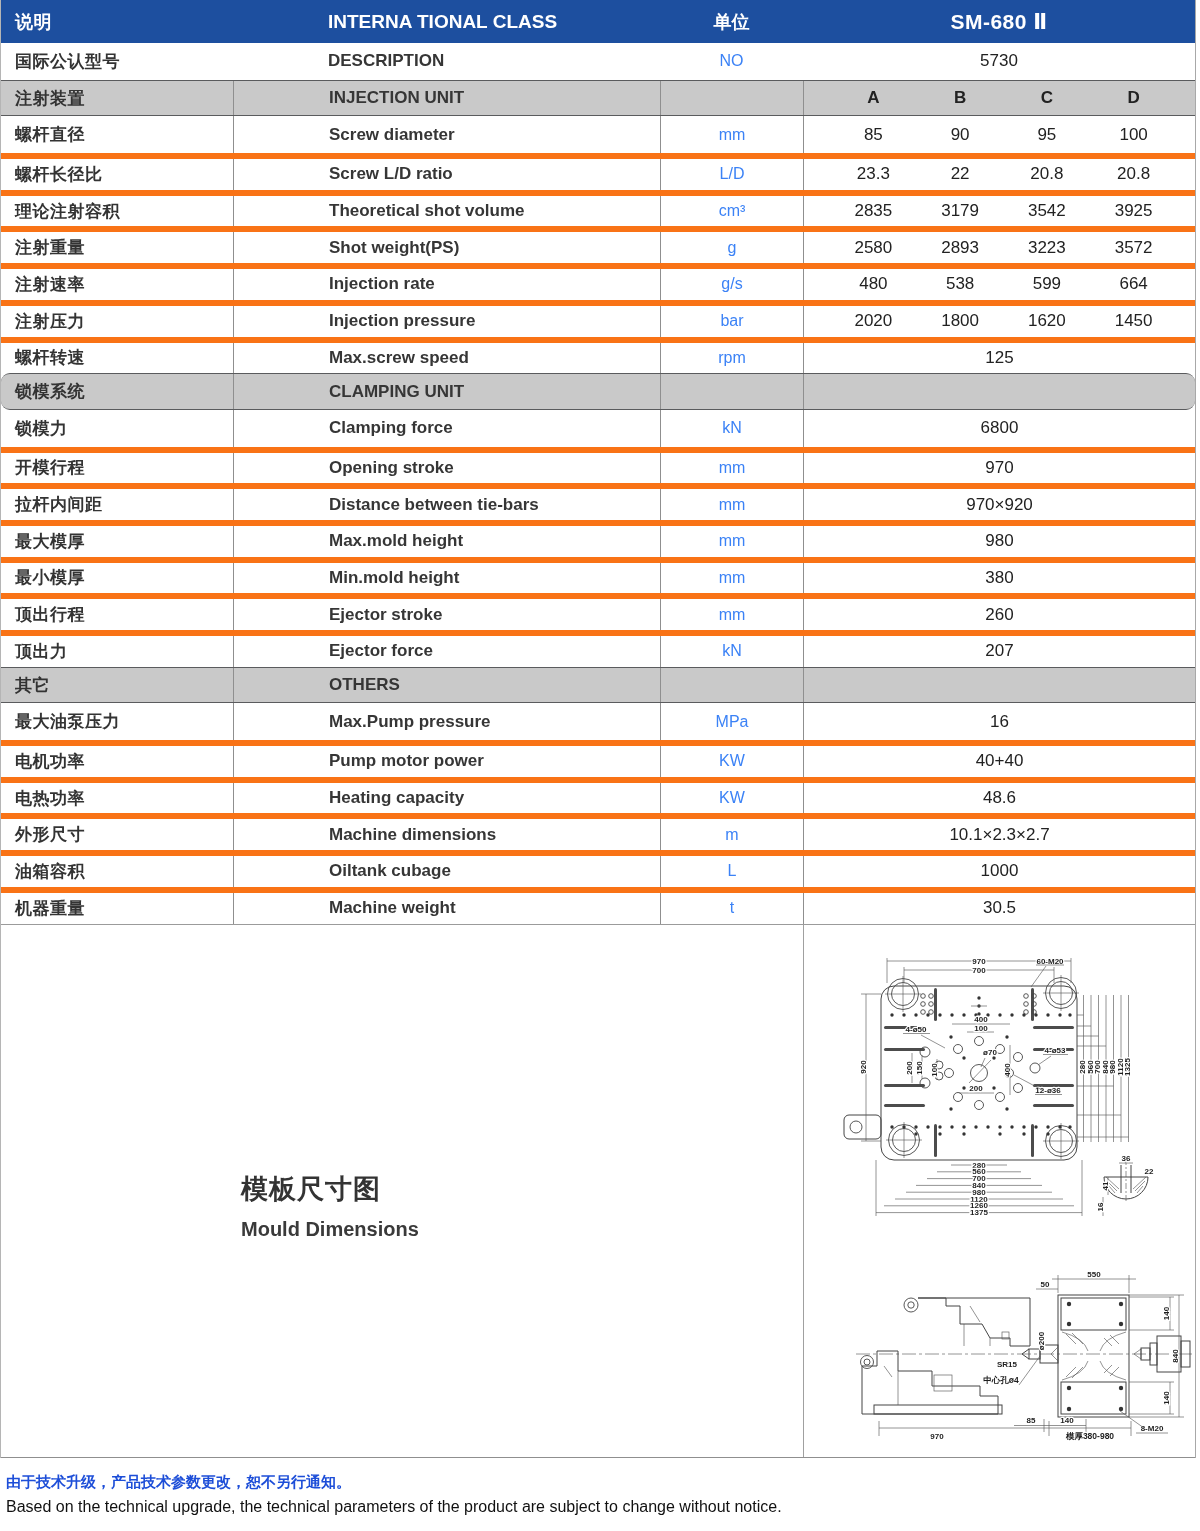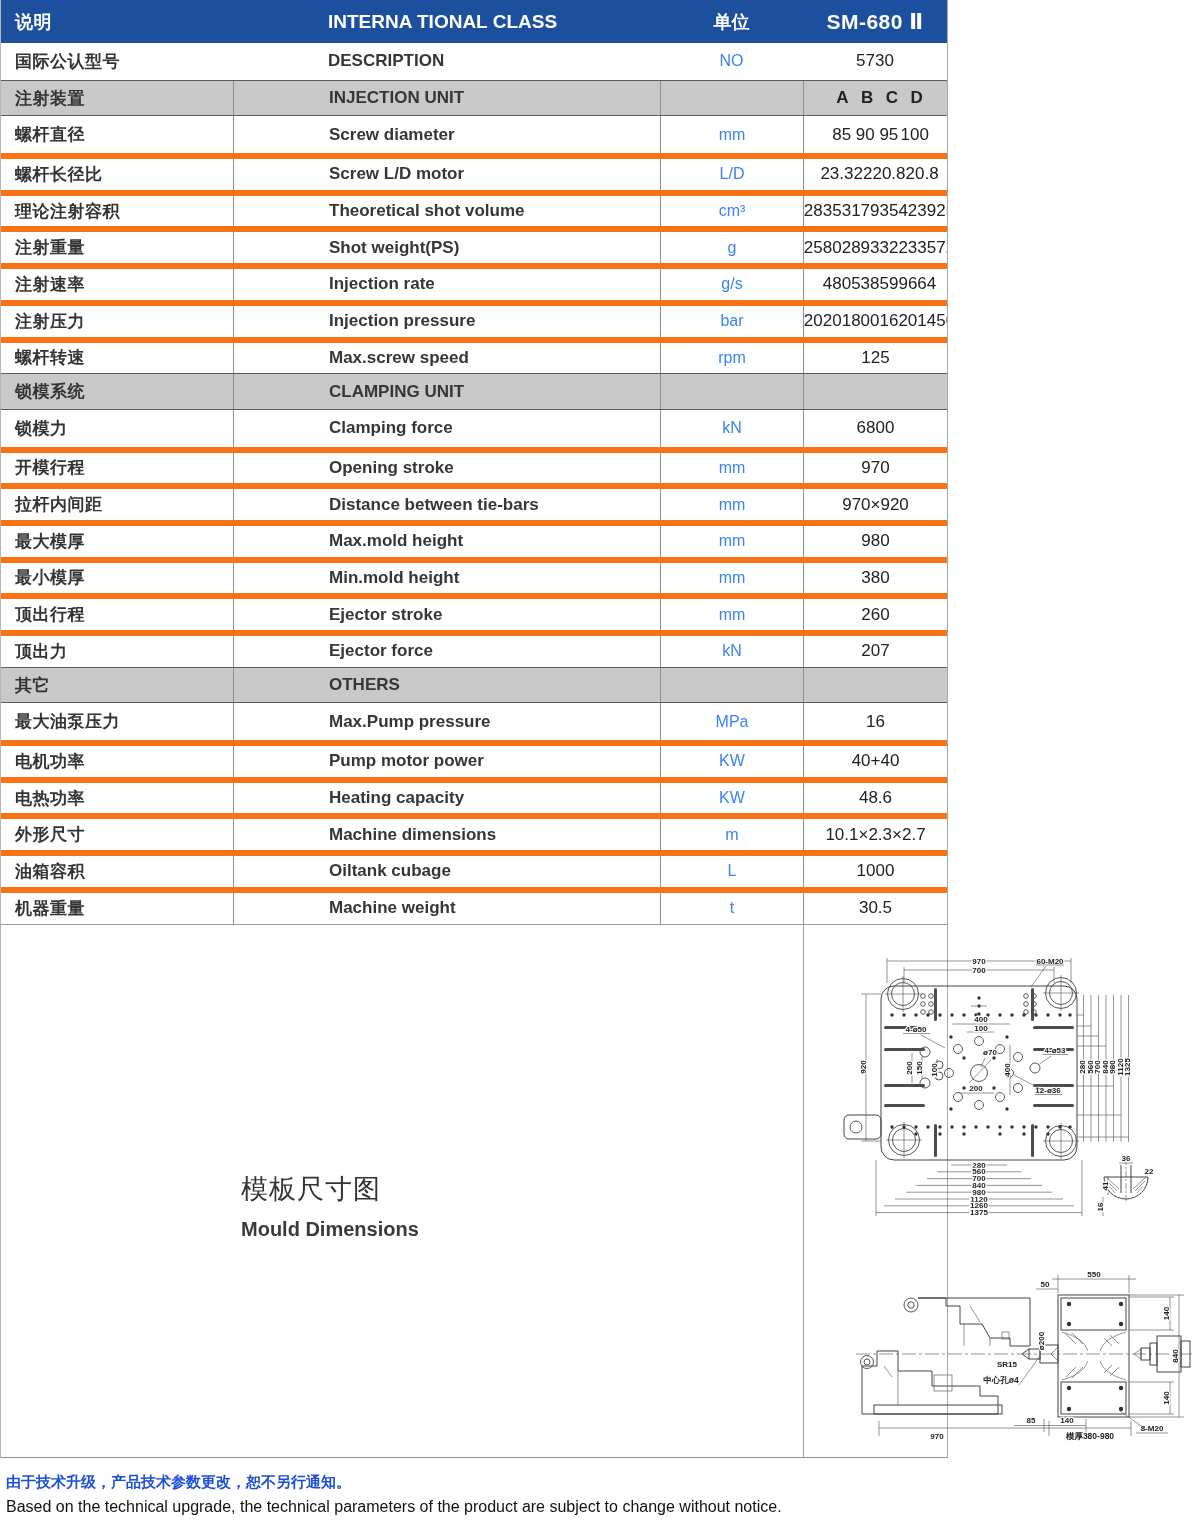--- a/index.html
+++ b/index.html
@@ -1,17 +1,17 @@
 <!DOCTYPE html>
 <html><head>
 <meta charset="utf-8">
 <style>
   html,body{margin:0;padding:0;background:#fff;}
   body{width:1200px;height:1531px;font-family:"Liberation Sans","DejaVu Sans",sans-serif;color:#2b2b2b;position:relative;}
-  .sheet{position:relative;width:948px;margin:0;border-left:1px solid #b5b5b5;border-right:1px solid #a8a8a8;box-sizing:border-box;}
+  .sheet{position:relative;width:1196px;margin:0;border-left:1px solid #b5b5b5;border-right:1px solid #a8a8a8;box-sizing:border-box;}
   
   .row{display:grid;grid-template-columns:232px 427px 143px 1fr;height:36.7px;box-sizing:border-box;border-top:6px solid #f97316;}
   .row.head{height:43px;border-top:none;}
   .row.model{border-top:none;}
   .row.section{border-top:1.4px solid #5a5b5d;border-bottom:1.4px solid #5a5b5d;font-weight:700;}
   .row.after-section{border-top:none;}
   .cell{height:100%;display:flex;align-items:center;box-sizing:border-box;overflow:hidden;}
   .row.data .cell + .cell, .row.section .cell + .cell{border-left:1px solid #8f8f8f;}
   .cell.cn{padding-left:14px;font-size:17px;font-weight:700;color:#333;letter-spacing:.5px;}
   .cell.en{padding-left:95px;font-size:17px;font-weight:700;color:#363636;}
@@ -24,21 +24,21 @@
   .row.head .cn{font-size:18px;}
   .row.head .en{font-size:19px;font-weight:700;color:#fff;}
   .row.head .values{color:#fff;font-size:21px;font-weight:700;letter-spacing:.5px;}
   .row.model .cell{border-left:none;}
   .row.section .cell.cn,.row.section .cell.en{font-weight:700;}
   .row.section .cell.values{font-weight:600;font-size:17px;}
   
   .lower{position:relative;height:534px;border-top:1px solid #9b9b9b;border-bottom:1px solid #8f8f8f;box-sizing:border-box;}
   
   .lower .vline{position:absolute;left:802px;top:0;bottom:0;width:1px;background:#a0a0a0;}
-  .dwg-title-cn{position:absolute;left:240px;top:246px;font-size:27px;font-weight:400;color:#333;letter-spacing:1px;}
+  .dwg-title-cn{position:absolute;left:240px;top:246px;font-size:27px;font-weight:700;color:#333;letter-spacing:1px;}
   .dwg-title-en{position:absolute;left:240px;top:293px;font-size:20px;font-weight:700;color:#3a3a3a;}
   .dwg-svg{position:absolute;left:803px;top:0;width:393px;height:533px;}
   
   .footer{padding:12px 0 0 6px;}
   .footer .f-cn{font-size:15px;font-weight:600;color:#1d4ed8;line-height:24px;}
   .footer .f-en{font-size:16px;font-weight:400;color:#111;line-height:26px;}
   
   .ln{stroke:#454545;stroke-width:1;fill:none;}
   .thin{stroke:#5a5a5a;stroke-width:.65;fill:none;}
   .dim{stroke:#5a5a5a;stroke-width:.65;fill:none;}
@@ -83,21 +83,21 @@
         <div class="cell unit">mm</div>
         <div class="cell values quad">
           <span>85</span>
           <span>90</span>
           <span>95</span>
           <span>100</span>
         </div>
       </div>
       <div class="row data">
         <div class="cell cn">螺杆长径比</div>
-        <div class="cell en">Screw L/D motor</div>
+        <div class="cell en">Screw L/D ratio</div>
         <div class="cell unit">L/D</div>
         <div class="cell values quad">
           <span>23.3</span>
           <span>22</span>
           <span>20.8</span>
           <span>20.8</span>
         </div>
       </div>
       <div class="row data">
         <div class="cell cn">理论注射容积</div>
@@ -142,21 +142,21 @@
           <span>1620</span>
           <span>1450</span>
         </div>
       </div>
       <div class="row data">
         <div class="cell cn">螺杆转速</div>
         <div class="cell en">Max.screw speed</div>
         <div class="cell unit">rpm</div>
         <div class="cell values">125</div>
       </div>
-      <div class="row section" style="background: rgb(201, 201, 201);">
+      <div class="row section" style="background: rgb(201, 201, 201); border-radius: 9px;">
         <div class="cell cn">锁模系统</div>
         <div class="cell en">CLAMPING UNIT</div>
         <div class="cell unit"></div>
         <div class="cell values"></div>
       </div>
       <div class="row data after-section">
         <div class="cell cn">锁模力</div>
         <div class="cell en">Clamping force</div>
         <div class="cell unit">kN</div>
         <div class="cell values">6800</div>

